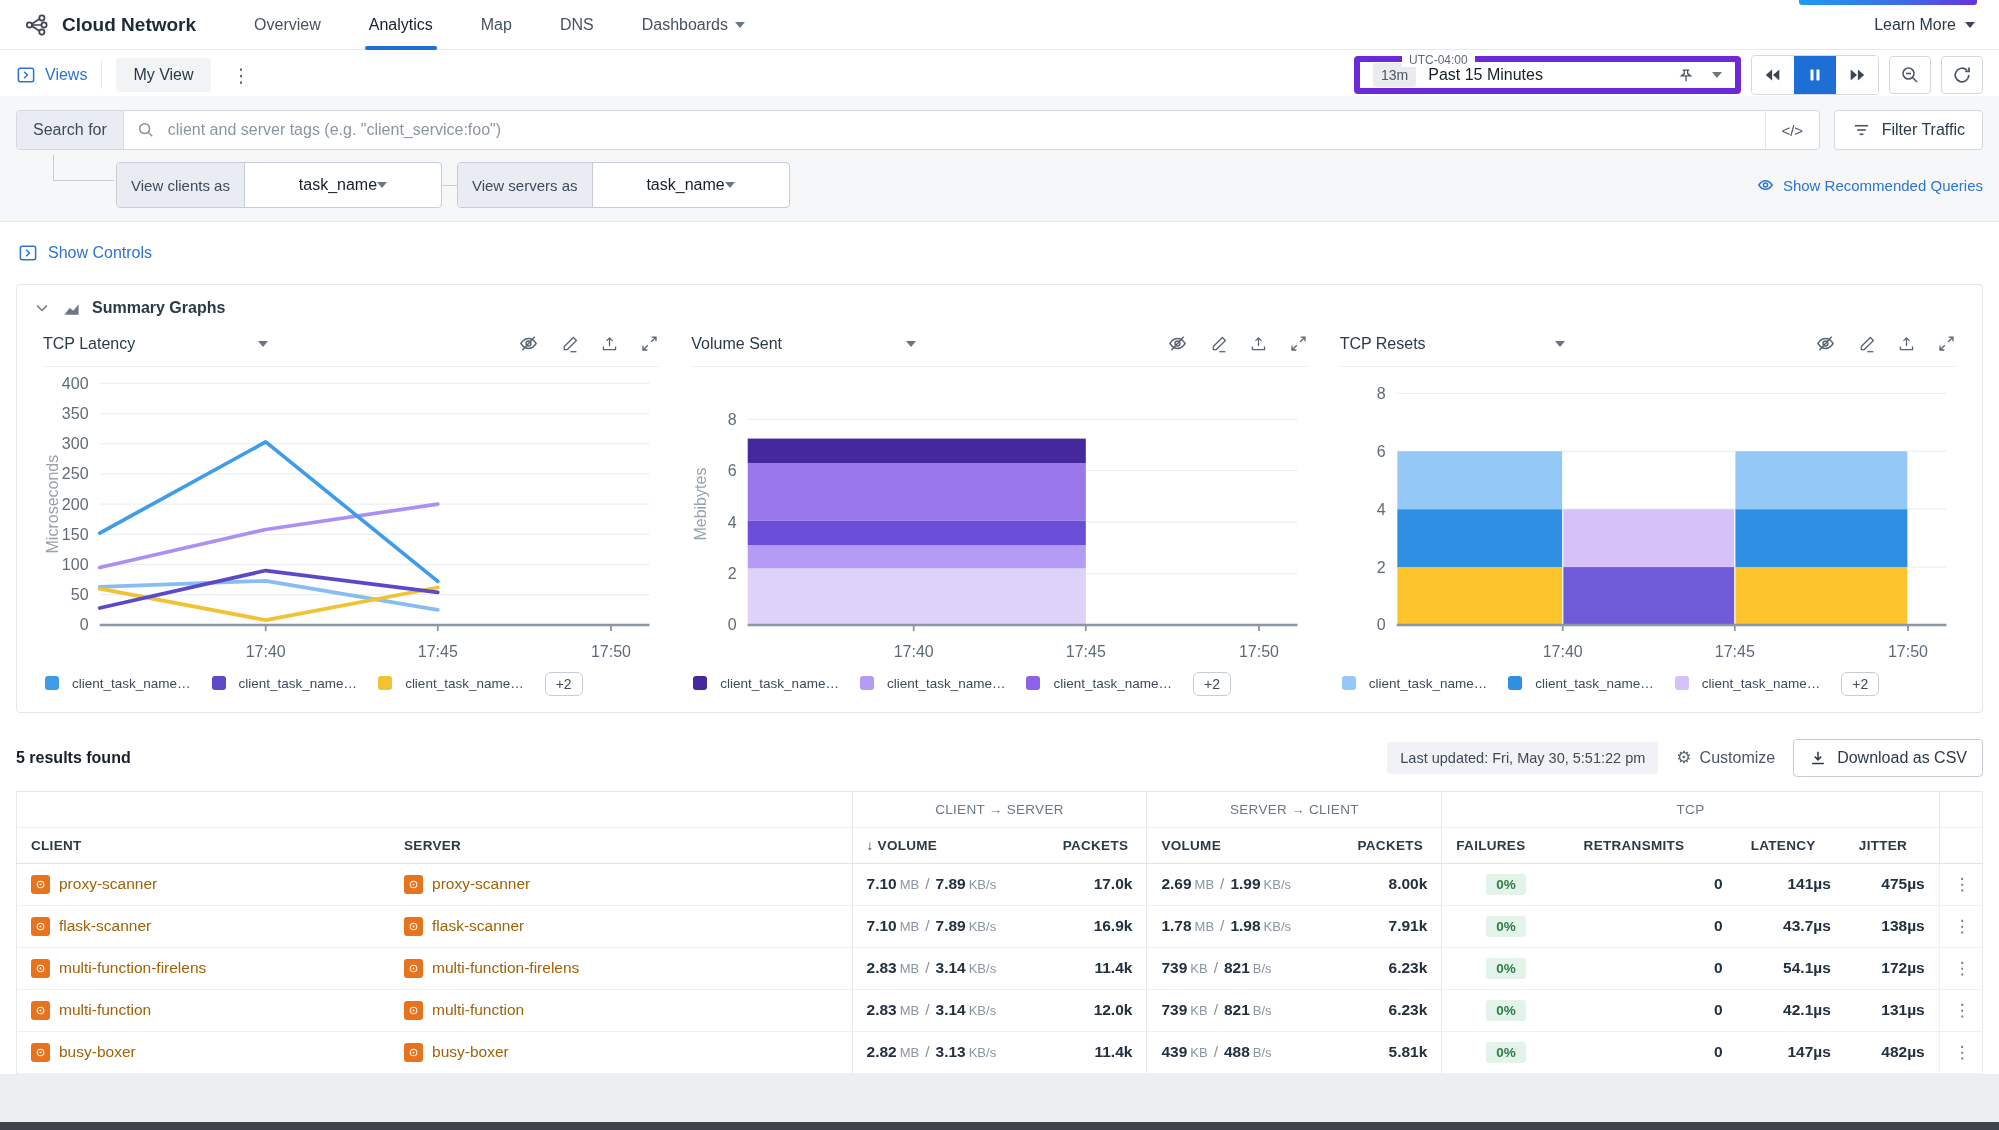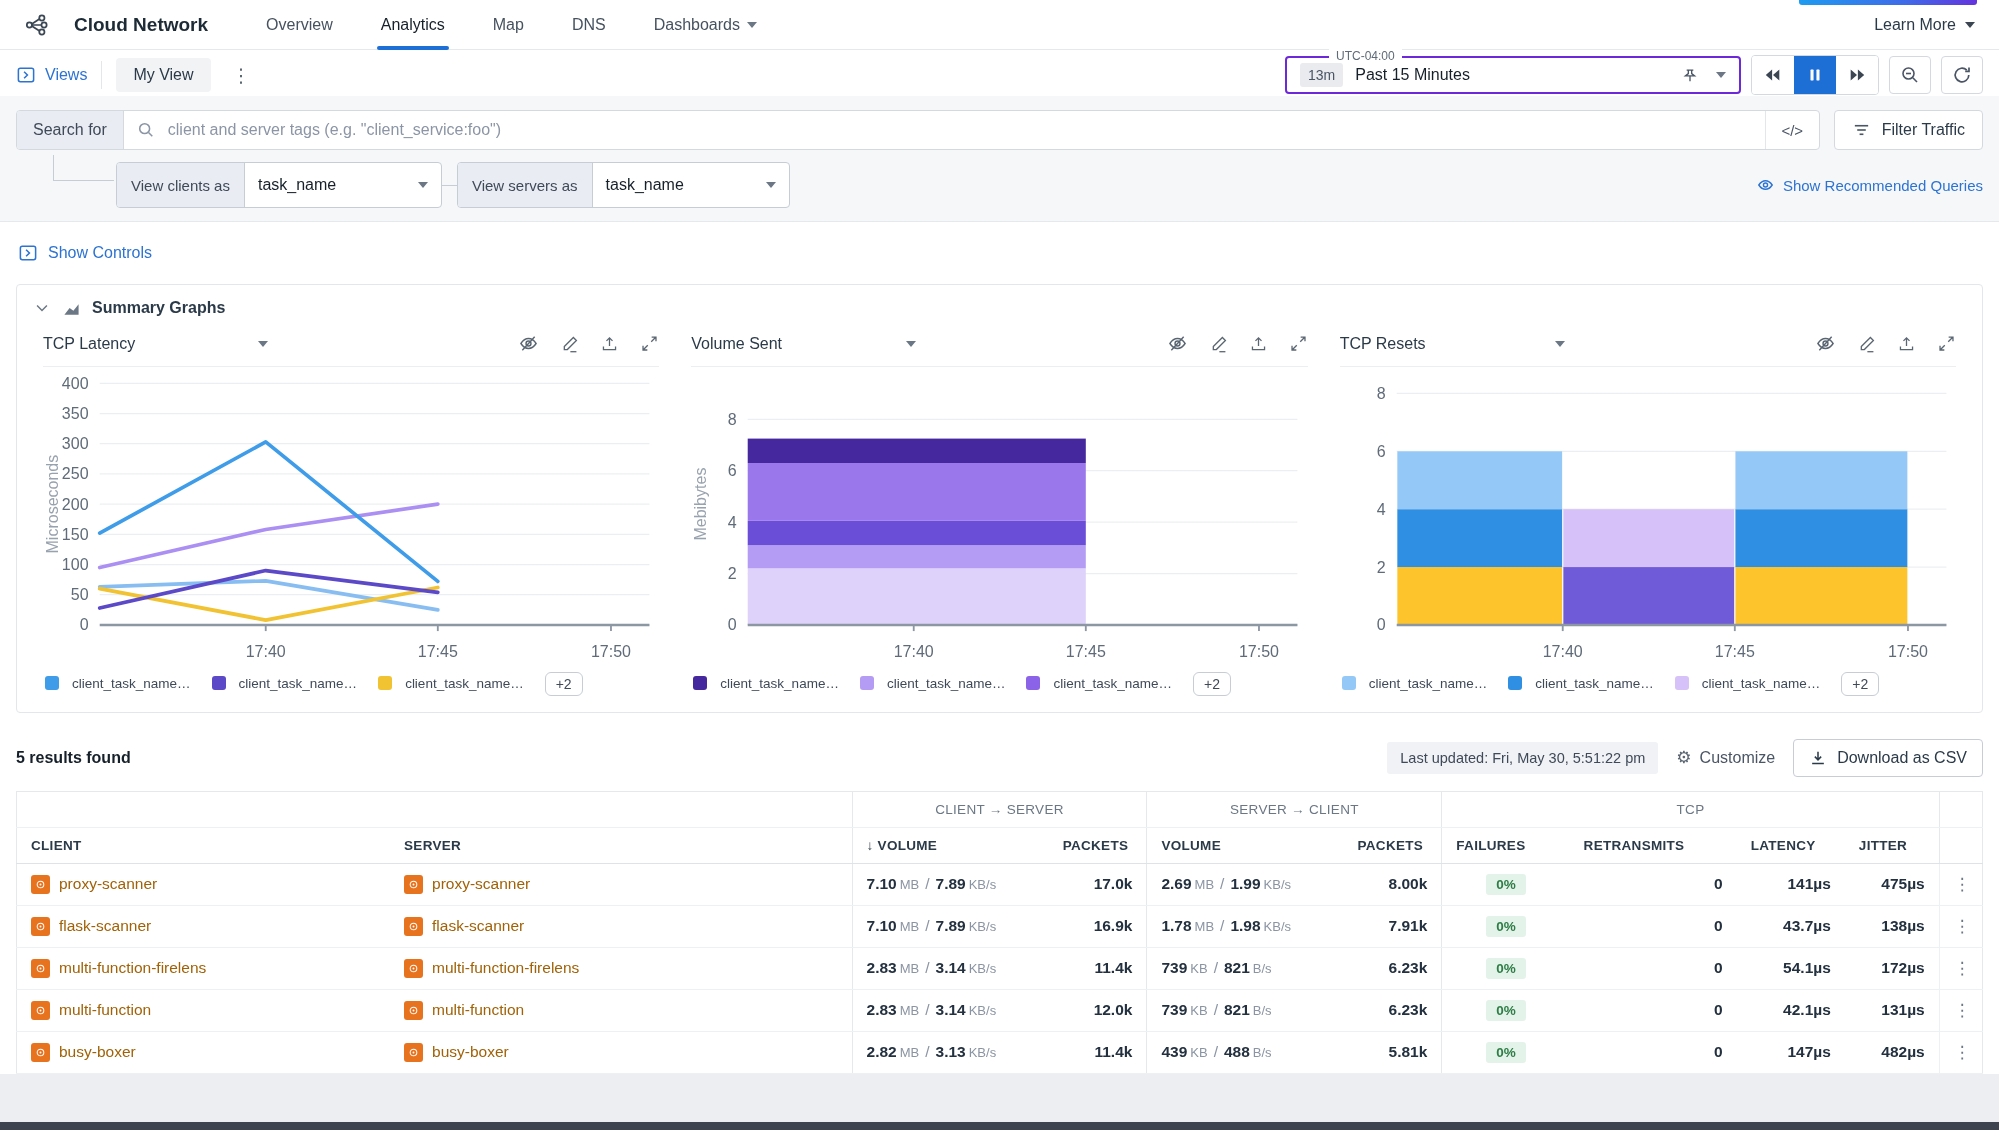--- a/index.html
+++ b/index.html
@@ -5,40 +5,40 @@
   * { box-sizing: border-box; }
   html,body { margin:0; padding:0; }
   body {
     width:1999px; height:1130px; overflow:hidden; position:relative;
     font-family:"Liberation Sans", sans-serif; background:#fff; color:#1d2b36;
   }
   svg { display:block; }
 
   
   .topnav { height:50px; display:flex; align-items:center; padding:0 24px; border-bottom:1px solid #e6e9ec; position:relative; }
-  .brand { display:flex; align-items:center; gap:24px; font-size:19px; font-weight:700; color:#1d2b36; margin-right:34px; }
+  .brand { display:flex; align-items:center; gap:12px; font-size:19px; font-weight:700; color:#1d2b36; margin-right:34px; }
   .brand-icon { color:#3b4754; }
   .nav-items { display:flex; height:50px; }
   .nav-item { display:flex; align-items:center; gap:7px; padding:0 24px; font-size:16px; color:#46525f; cursor:pointer; position:relative; }
   .nav-item.active { color:#16202a; }
   .tab-underline { position:absolute; bottom:0; left:20px; right:20px; height:4px; background:#1d6fd6; border-radius:2px; }
   .learn-more { margin-left:auto; display:flex; align-items:center; gap:9px; font-size:16px; color:#2b3a49; cursor:pointer; }
   .gradbar { position:absolute; top:0; right:22px; width:178px; height:5px; border-radius:0 0 3px 3px;
              background:linear-gradient(90deg,#1e9bf0 0%,#3f6ae8 60%,#6433dd 100%); }
   .caret { width:0; height:0; border-left:5px solid transparent; border-right:5px solid transparent; border-top:6px solid #6b7785; }
   .caret.dark { border-top-color:#3c4653; }
 
   
   .toolbar { height:46px; display:flex; align-items:center; padding:4px 16px 0; gap:14px; }
   .views-link { color:#2c73d2; display:flex; align-items:center; gap:9px; font-size:16px; cursor:pointer; }
   .vdiv { width:1px; height:28px; background:#e3e6ea; }
   .view-tab { background:#f2f3f5; border-radius:4px; padding:8px 17px; font-size:16px; color:#2b3a49; cursor:pointer; }
   .kebab-btn { color:#5a6572; font-size:19px; padding:0 7px; cursor:pointer; letter-spacing:0; }
   .toolbar-right { margin-left:auto; display:flex; align-items:center; gap:10px; }
-  .time-widget { position:relative; display:flex; align-items:center; height:38px; border:2px solid #6d28d9; border-radius:4px; background:#fff; padding:0 13px; width:456px; }
+  .time-widget { position:relative; display:flex; align-items:center; height:38px; border:6px solid #6d28d9; border-radius:4px; background:#fff; padding:0 13px; width:387px; }
   .tz { position:absolute; top:-9px; left:42px; background:#fff; padding:0 7px; font-size:12px; color:#5f6b78; }
   .range-badge { background:#e9ebef; border-radius:3px; padding:4px 8px; font-size:14px; color:#4a5565; margin-right:12px; }
   .range-label { font-size:16px; color:#16202a; }
   .tw-right { margin-left:auto; display:flex; align-items:center; gap:16px; }
   .playgroup { display:flex; border:1px solid #d4d9df; border-radius:4px; overflow:hidden; }
   .pbtn { width:42px; height:38px; display:flex; align-items:center; justify-content:center; background:#fff; color:#3c4653; cursor:pointer; }
   .pbtn.active { background:#1d6fd6; }
   .sqbtn { width:42px; height:38px; border:1px solid #d4d9df; border-radius:4px; display:flex; align-items:center; justify-content:center; background:#fff; color:#4a5565; cursor:pointer; font-size:18px; }
 
   
@@ -48,21 +48,21 @@
   .search-label { background:#e9ecf2; color:#3f4a59; font-size:16px; padding:0 16px; height:100%; display:flex; align-items:center; border-right:1px solid #d4d9df; white-space:nowrap; }
   .search-icon { margin:0 11px 0 13px; color:#8b95a5; }
   .search-bar input { border:0; outline:0; flex:1; font-size:16px; color:#1d2b36; background:transparent; }
   .search-bar input::placeholder { color:#8b95a5; }
   .code-btn { border-left:1px solid #e3e6ea; height:100%; width:54px; display:flex; align-items:center; justify-content:center; font-size:15px; color:#4a5565; cursor:pointer; }
   .filter-btn { display:flex; align-items:center; gap:11px; background:#fff; border:1px solid #d4d9df; border-radius:4px; padding:0 17px; font-size:16px; color:#2b3a49; height:40px; cursor:pointer; }
   .filters-row { display:flex; align-items:center; margin-top:12px; padding-left:100px; position:relative; }
   .connector { position:absolute; left:37px; top:-7px; width:61px; height:26px; border-left:1px solid #c6cdd6; border-bottom:1px solid #c6cdd6; }
   .pill { display:flex; height:46px; border:1px solid #c6cdd6; border-radius:4px; overflow:hidden; background:#fff; }
   .pill-label { background:#e9ecf2; padding:0 14px; display:flex; align-items:center; font-size:15px; color:#3f4a59; border-right:1px solid #c6cdd6; white-space:nowrap; }
-  .pill-value { display:flex; align-items:center; justify-content:space-between; padding:0 13px; width:196px; font-size:16px; color:#16202a; cursor:pointer; }
+  .pill-value { display:flex; align-items:center; justify-content:center; padding:0 13px; width:196px; font-size:16px; color:#16202a; cursor:pointer; }
   .pill-gap { width:15px; height:1px; background:#c6cdd6; }
   .reco-link { margin-left:auto; color:#2c73d2; font-size:15px; display:flex; align-items:center; gap:8px; cursor:pointer; }
 
   
   .controls-row { padding:21px 18px 17px; }
   .show-controls { color:#2c73d2; font-size:16px; display:inline-flex; align-items:center; gap:10px; cursor:pointer; }
   .summary-card { margin:0 16px; border:1px solid #e3e6ea; border-radius:4px; background:#fff; }
   .card-header { display:flex; align-items:center; gap:11px; padding:14px 16px 4px; color:#6b7785; }
   .card-title { font-size:16px; font-weight:700; color:#2b3a49; }
   .charts-row { display:flex; padding:0 10px 12px; }

